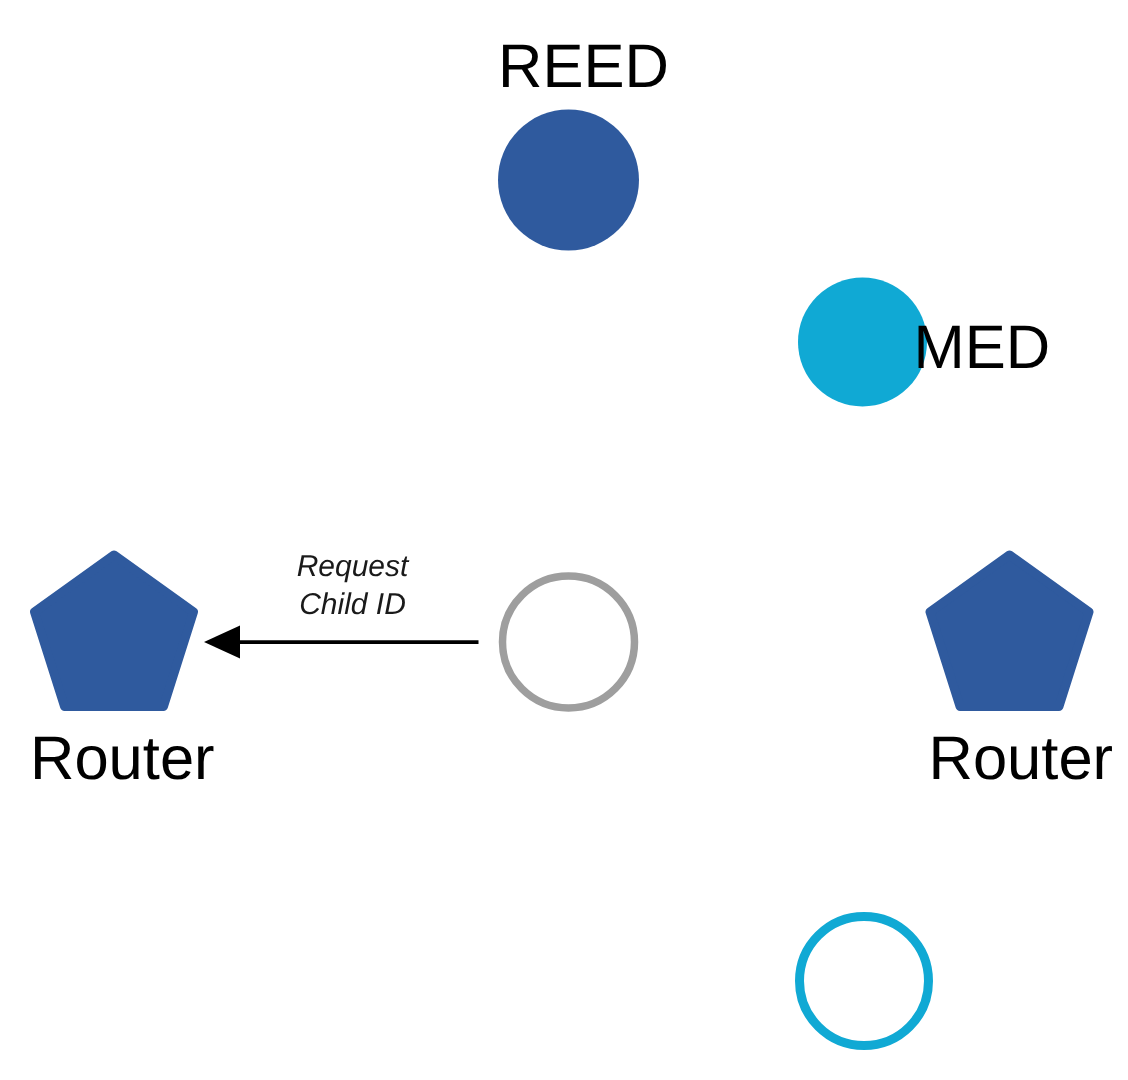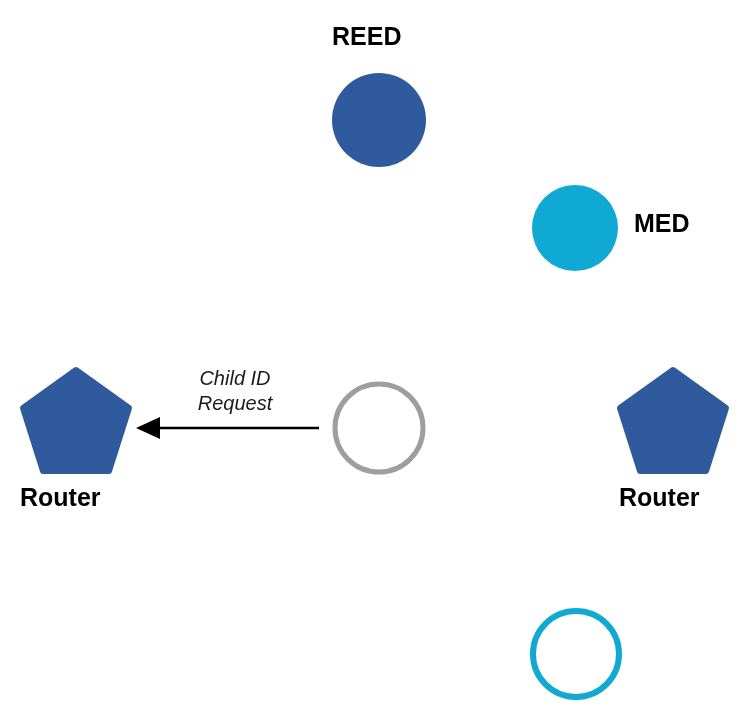--- a/index.html
+++ b/index.html
@@ -16,22 +16,22 @@
     font-family: "Liberation Sans", sans-serif;
   }
   #canvas svg {
     position: absolute;
     top: 0;
     left: 0;
   }
   .node-label {
     position: absolute;
     font-family: "Liberation Sans", sans-serif;
-    font-size: 25px;
-    font-weight: 700;
+    font-size: 41px;
+    font-weight: 400;
     color: #000000;
     white-space: nowrap;
     line-height: 1;
   }
   .edge-label {
     position: absolute;
     font-family: "Liberation Sans", sans-serif;
     font-size: 20px;
     font-style: italic;
     color: #1a1a1a;
@@ -60,25 +60,25 @@
     <circle cx="576" cy="654" r="43" fill="#ffffff" stroke="#10a9d4" stroke-width="6"></circle>
 
     <g>
       <line x1="319" y1="428" x2="156" y2="428" stroke="#000000" stroke-width="2.5"></line>
       <polygon points="136,428 160,417 160,439" fill="#000000"></polygon>
     </g>
   </svg>
 
   <div class="node-label" style="left:332px; top:24px;">REED</div>
 
-  <div class="node-label" style="left:634px; top:211px;">MED</div>
+  <div class="node-label" style="left:609px; top:211px;">MED</div>
 
   <div class="node-label" style="left:20px; top:485px;">Router</div>
 
   <div class="node-label" style="left:619px; top:485px;">Router</div>
 
 
   <div class="edge-label" style="left:160px; top:366px; width:150px;">
+    <div>Request</div>
     <div>Child ID</div>
-    <div>Request</div>
   </div>
 
 </div>
 
 </body></html>

